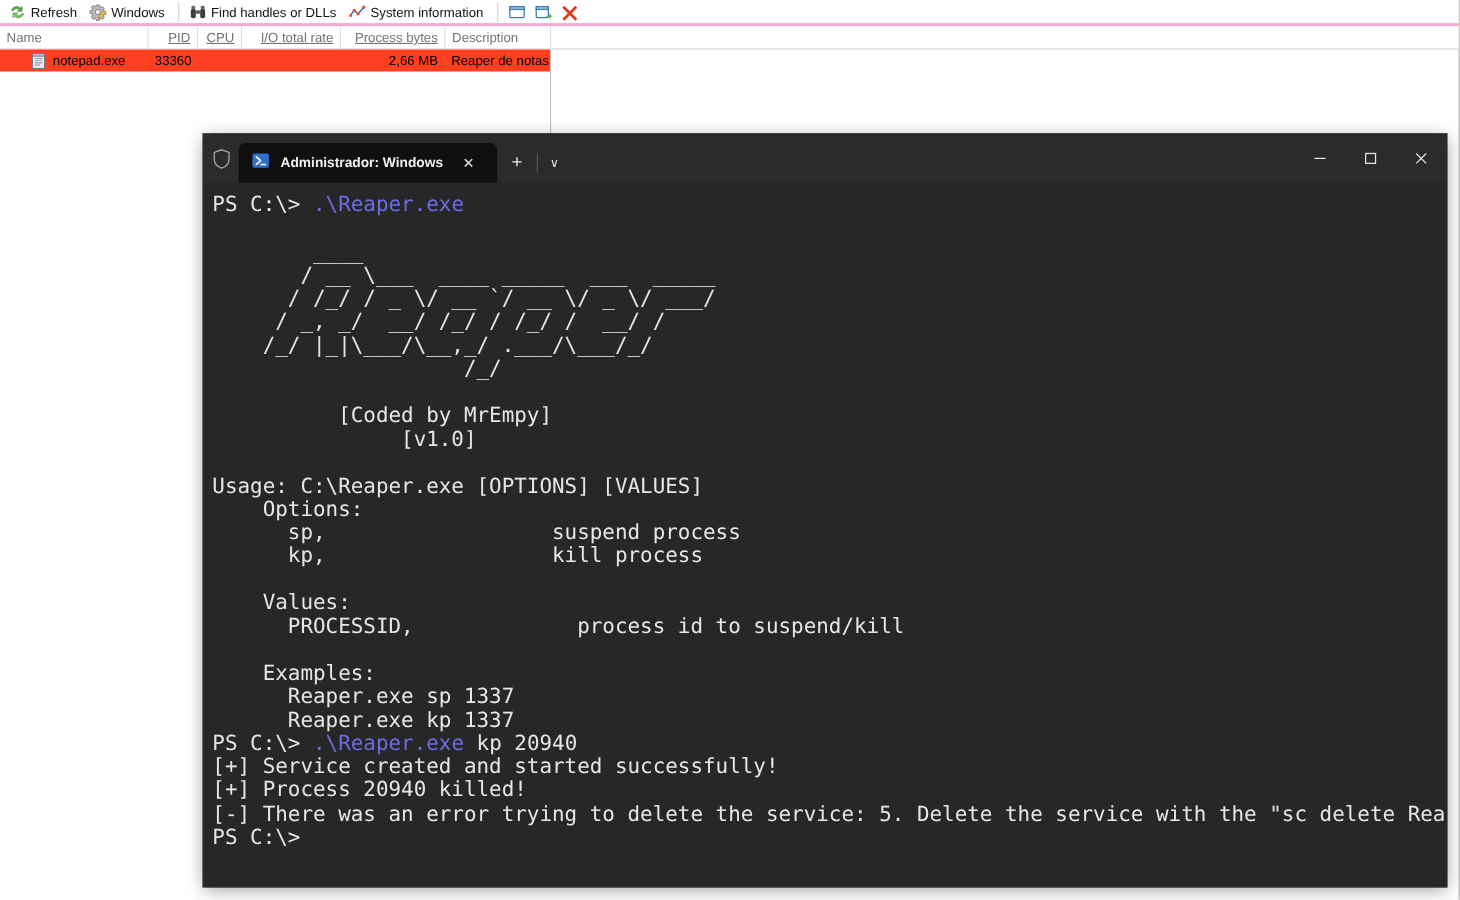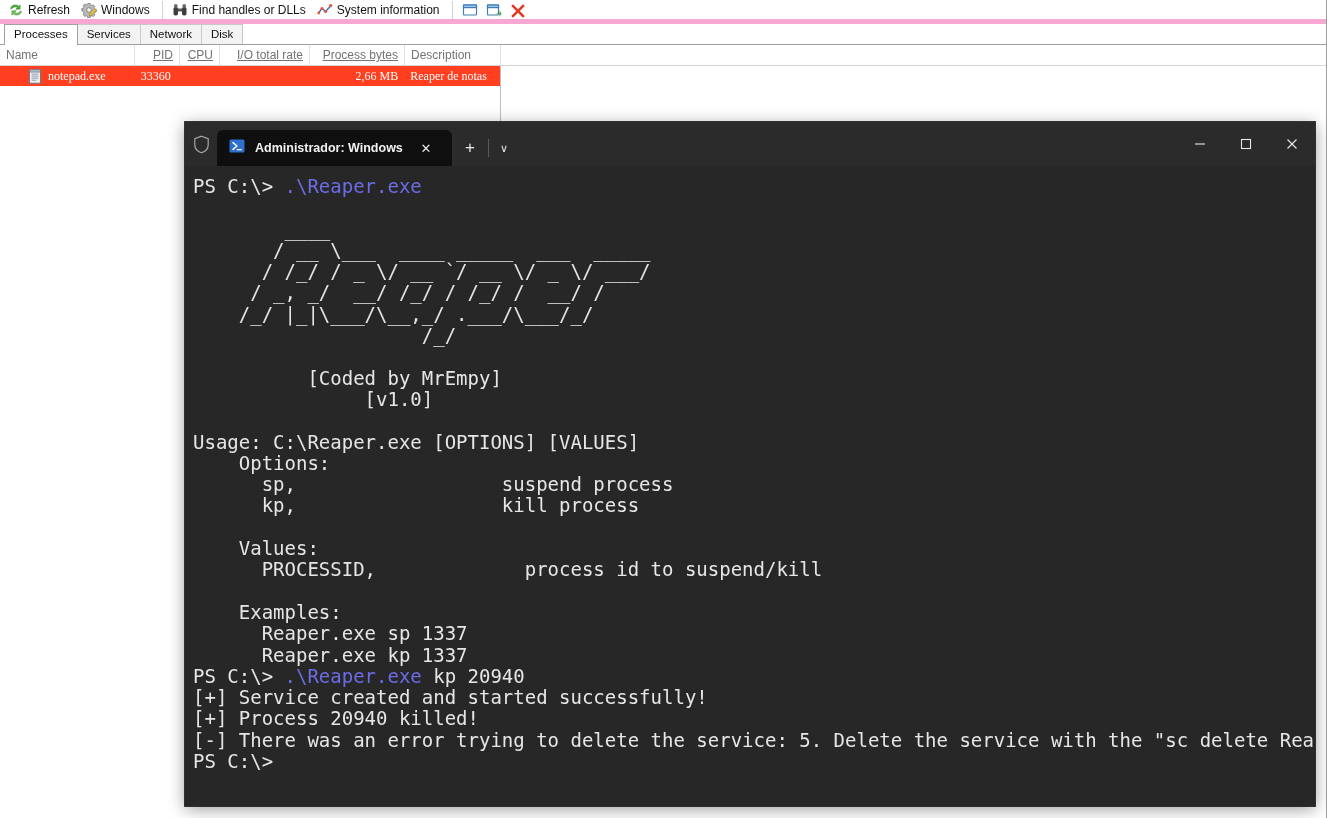--- a/index.html
+++ b/index.html
@@ -34,21 +34,21 @@
     cursor: default;
     line-height: 16px;
   }
 
   
   #toolbar {
     height: 24px;
     display: flex; align-items: center;
     padding-left: 4px;
     background: #ffffff;
-    border-bottom: 5px solid #f9a8d4;
+    border-bottom: 3px solid #f9a8d4;
     gap: 0px;
   }
   .tb-btn {
     display: flex; align-items: center; gap: 4px;
     padding: 2px 7px 2px 4px;
     font-size: 12px; color: #111;
     height: 22px;
     cursor: default;
   }
   .tb-sep {
@@ -301,38 +301,32 @@
     <div class="tb-iconbtn">
       <span class="tb-icon">
         <svg width="16" height="16" viewBox="0 0 16 16">
           <path d="M3 2.2 8 7.2 13 2.2 14.8 4 9.8 9 14.8 14 13 15.8 8 10.8 3 15.8 1.2 14 6.2 9 1.2 4z" fill="#e23a22"></path>
         </svg>
       </span>
     </div>
 
   </div>
 
-  <div id="tabstrip">
-    <div class="ph-tab active">Processes</div>
-    <div class="ph-tab">Services</div>
-    <div class="ph-tab">Network</div>
-    <div class="ph-tab">Disk</div>
-  </div>
 
   <div id="colheaders">
     <div class="col" style="width:135px">Name</div>
     <div class="col r" style="width:45px">PID</div>
     <div class="col r" style="width:40px">CPU</div>
     <div class="col r" style="width:90px">I/O total rate</div>
     <div class="col r" style="width:95px">Process bytes</div>
     <div class="col" style="width:96px">Description</div>
   </div>
 
   <div id="proclist">
-    <div class="proc-row" style="background:#ff3f20; color:#ffffff;font-family:Liberation Serif, serif;">
+    <div class="proc-row" style="background:#ff3f20; color:#000000;">
       <div class="proc-cell" style="width:135px; gap:6px; padding-left:28px;">
         <span class="notepad-icon">
           <svg width="14" height="15" viewBox="0 0 14 15">
             <rect x="1.5" y="0.8" width="11" height="13.4" fill="#eef2f7" stroke="#6f7a86" stroke-width="1"></rect>
             <rect x="1.5" y="0.8" width="11" height="2.2" fill="#c8d4e0" stroke="#6f7a86" stroke-width="1"></rect>
             <line x1="3.5" y1="5.2" x2="10.5" y2="5.2" stroke="#8d99a6" stroke-width="1"></line>
             <line x1="3.5" y1="7.2" x2="10.5" y2="7.2" stroke="#8d99a6" stroke-width="1"></line>
             <line x1="3.5" y1="9.2" x2="10.5" y2="9.2" stroke="#8d99a6" stroke-width="1"></line>
             <line x1="3.5" y1="11.2" x2="8.5" y2="11.2" stroke="#8d99a6" stroke-width="1"></line>
           </svg>

